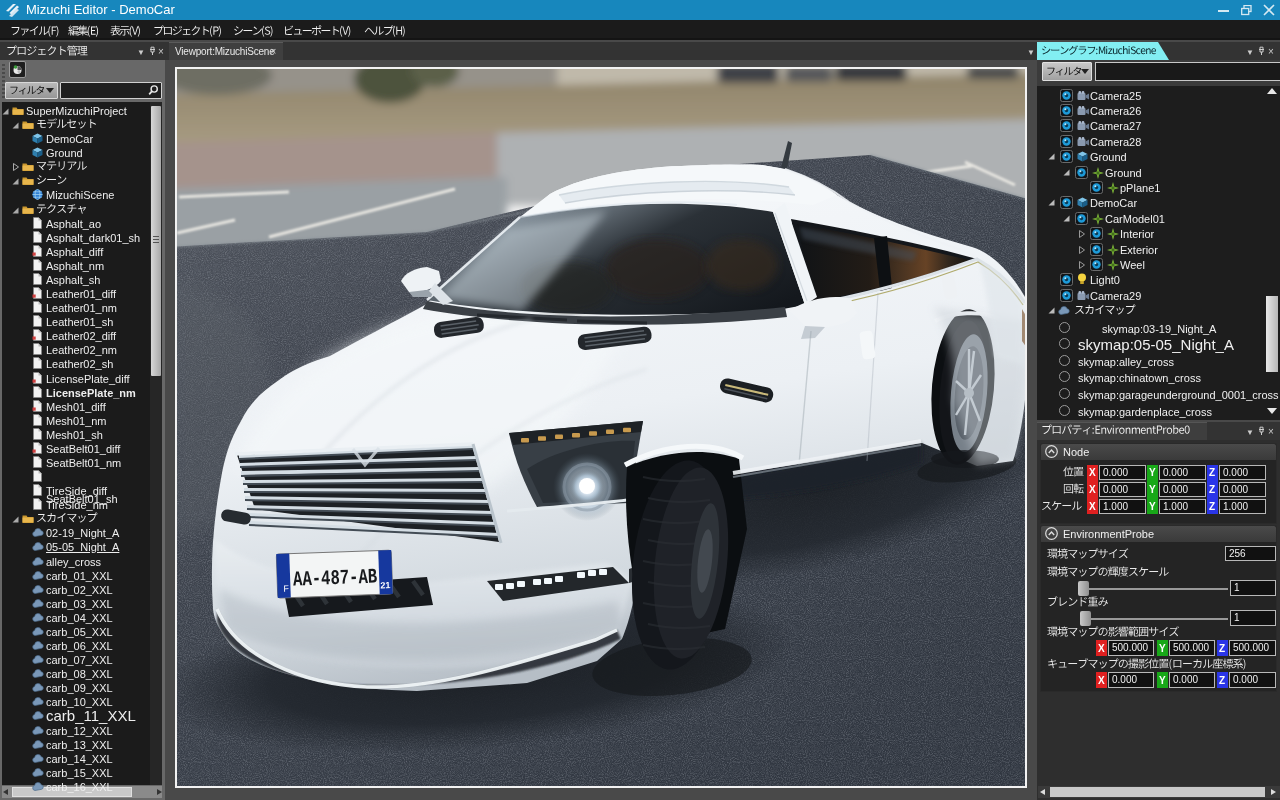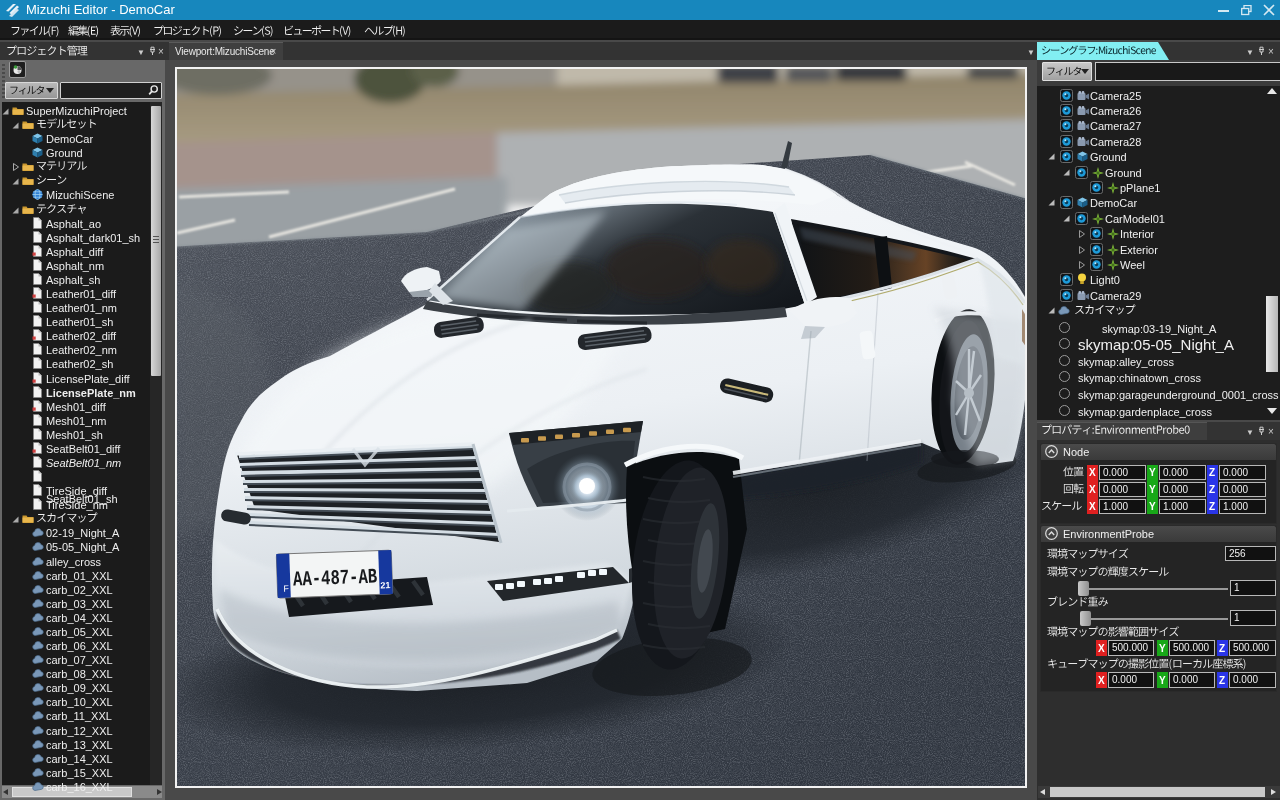--- a/index.html
+++ b/index.html
@@ -239,21 +239,21 @@
 <svg class="abs" style="left:32px;top:442px" width="11" height="12">
     <path d="M1.5 0.5 h5 l3 3 v8 h-8 z" fill="#f2f2f2" stroke="#888" stroke-width="0.6"></path>
     <path d="M6.5 0.5 l3 3 h-3 z" fill="#bbb"></path>
     <rect x="0.5" y="7.5" width="3.2" height="3.2" fill="#d04040"></rect>
   </svg>
 <div class="txt" style="left:46px;top:442px;font-size:11px;color:#eeeeee;font-weight:normal;">SeatBelt01_diff</div>
 <svg class="abs" style="left:32px;top:456px" width="11" height="12">
     <path d="M1.5 0.5 h5 l3 3 v8 h-8 z" fill="#f2f2f2" stroke="#888" stroke-width="0.6"></path>
     <path d="M6.5 0.5 l3 3 h-3 z" fill="#bbb"></path>
   </svg>
-<div class="txt" style="left:46px;top:456px;font-size:11px;color:#eeeeee;font-weight:normal;font-style:italic;">SeatBelt01_nm</div>
+<div class="txt" style="left:46px;top:456px;font-size:11px;color:#eeeeee;font-weight:normal;">SeatBelt01_nm</div>
 <svg class="abs" style="left:32px;top:470px" width="11" height="12">
     <path d="M1.5 0.5 h5 l3 3 v8 h-8 z" fill="#f2f2f2" stroke="#888" stroke-width="0.6"></path>
     <path d="M6.5 0.5 l3 3 h-3 z" fill="#bbb"></path>
   </svg>
 <div class="txt" style="left:46px;top:492px;font-size:11px;color:#eeeeee;font-weight:normal;">SeatBelt01_sh</div>
 <svg class="abs" style="left:32px;top:484px" width="11" height="12">
     <path d="M1.5 0.5 h5 l3 3 v8 h-8 z" fill="#f2f2f2" stroke="#888" stroke-width="0.6"></path>
     <path d="M6.5 0.5 l3 3 h-3 z" fill="#bbb"></path>
   </svg>
 <div class="txt" style="left:46px;top:484px;font-size:11px;color:#eeeeee;font-weight:normal;">TireSide_diff</div>
@@ -272,21 +272,21 @@
 <svg style="position:absolute;left:36px;top:512px;overflow:visible" width="62" height="15" aria-hidden="true">
     <path d="M8.8 2.3 8.2 1.9C8.1 1.9 7.8 2 7.4 2C7 2 3.6 2 3.2 2C2.8 2 2.2 1.9 2.1 1.9V2.9C2.2 2.9 2.8 2.9 3.2 2.9C3.6 2.9 7.1 2.9 7.5 2.9C7.2 3.8 6.4 5.1 5.6 5.9C4.5 7.2 2.9 8.5 1.1 9.2L1.8 9.9C3.4 9.2 4.9 8 6.1 6.7C7.2 7.7 8.4 9 9.1 10L9.9 9.3C9.2 8.4 7.8 7 6.7 6C7.5 5 8.2 3.8 8.5 2.8C8.6 2.7 8.7 2.4 8.8 2.3Z M19.5 3.3 18.9 3C18.7 3 18.5 3.1 18.2 3.1H15.6C15.6 2.7 15.6 2.3 15.6 1.9C15.7 1.7 15.7 1.3 15.7 1H14.7C14.7 1.3 14.8 1.7 14.8 1.9C14.8 2.3 14.7 2.7 14.7 3.1H12.8C12.4 3.1 11.9 3 11.5 3V3.9C11.9 3.9 12.4 3.9 12.8 3.9H14.6C14.3 6.1 13.5 7.5 12.5 8.5C12.1 8.8 11.7 9.1 11.3 9.3L12.1 10C14 8.7 15.1 7 15.5 3.9H18.6C18.6 5.1 18.4 7.8 18 8.6C17.9 8.9 17.7 9 17.4 9C16.9 9 16.3 8.9 15.7 8.8L15.9 9.8C16.4 9.8 17.1 9.8 17.6 9.8C18.2 9.8 18.6 9.6 18.8 9.2C19.3 8.1 19.4 4.9 19.5 3.8C19.5 3.7 19.5 3.5 19.5 3.3Z M21.2 5.7 21.6 6.6C23.2 6.1 24.7 5.4 25.8 4.8V8.8C25.8 9.3 25.8 9.8 25.8 10H26.8C26.8 9.8 26.8 9.3 26.8 8.8V4.2C27.9 3.5 28.9 2.6 29.7 1.7L29 1.1C28.2 2 27.1 2.9 26 3.7C24.8 4.4 23.1 5.2 21.2 5.7Z M35.4 7.9C36.1 8.6 37 9.6 37.4 10.2L38.2 9.5C37.7 9 37 8.2 36.3 7.5C38.1 6.1 39.5 4.3 40.3 3C40.4 2.9 40.5 2.8 40.6 2.7L39.9 2.1C39.7 2.2 39.5 2.2 39.2 2.2C38.1 2.2 33.2 2.2 32.6 2.2C32.2 2.2 31.8 2.2 31.5 2.1V3.1C31.7 3.1 32.2 3.1 32.6 3.1C33.3 3.1 38.1 3.1 39.1 3.1C38.5 4.1 37.3 5.7 35.7 6.9C34.9 6.2 34 5.5 33.6 5.2L32.9 5.8C33.5 6.2 34.7 7.3 35.4 7.9Z M45.8 3.3 45 3.6C45.2 4.1 45.7 5.5 45.8 6L46.7 5.7C46.5 5.2 46 3.8 45.8 3.3ZM49.8 4 48.8 3.7C48.7 5.1 48.1 6.5 47.3 7.4C46.4 8.6 45 9.4 43.7 9.8L44.5 10.5C45.7 10 47 9.2 48 7.9C48.8 6.9 49.3 5.7 49.6 4.5C49.7 4.4 49.7 4.2 49.8 4ZM43.2 3.9 42.4 4.2C42.6 4.6 43.2 6.1 43.4 6.7L44.2 6.4C44 5.8 43.5 4.4 43.2 3.9Z M59.5 1.8C59.5 1.4 59.8 1 60.2 1C60.6 1 60.9 1.4 60.9 1.8C60.9 2.2 60.6 2.5 60.2 2.5C59.8 2.5 59.5 2.2 59.5 1.8ZM58.9 1.8C58.9 1.9 59 2 59 2.1L58.7 2.1C58.1 2.1 53.8 2.1 53.1 2.1C52.8 2.1 52.3 2.1 52 2.1V3C52.3 3 52.7 3 53.1 3C53.8 3 58.1 3 58.8 3C58.6 4.1 58.1 5.6 57.3 6.6C56.4 7.8 55.2 8.7 53 9.2L53.8 10.1C55.8 9.4 57.1 8.4 58.1 7.1C59 6 59.5 4.2 59.7 3.1L59.8 2.9C59.9 3 60 3 60.2 3C60.9 3 61.4 2.5 61.4 1.8C61.4 1.1 60.9 0.5 60.2 0.5C59.5 0.5 58.9 1.1 58.9 1.8Z" fill="#eeeeee"></path>
   </svg>
 <svg class="abs" style="left:32px;top:528px" width="13" height="10">
     <path d="M3 8.5 a2.6 2.6 0 0 1 -0.4 -5.1 a3.4 3.4 0 0 1 6.6 -0.6 a2.3 2.3 0 0 1 0.4 4.5 z" fill="#7a98b8" stroke="#4a6a8a" stroke-width="0.7"></path>
   </svg>
 <div class="txt" style="left:46px;top:526px;font-size:11px;color:#eeeeee;font-weight:normal;">02-19_Night_A</div>
 <svg class="abs" style="left:32px;top:542px" width="13" height="10">
     <path d="M3 8.5 a2.6 2.6 0 0 1 -0.4 -5.1 a3.4 3.4 0 0 1 6.6 -0.6 a2.3 2.3 0 0 1 0.4 4.5 z" fill="#7a98b8" stroke="#4a6a8a" stroke-width="0.7"></path>
   </svg>
-<div class="txt" style="left:46px;top:540px;font-size:11px;color:#eeeeee;font-weight:normal;">05-05_Night_A</div>
+<div class="txt" style="left:46px;top:540px;font-size:11px;color:#eeeeee;font-weight:normal;text-decoration:underline;">05-05_Night_A</div>
 <svg class="abs" style="left:32px;top:557px" width="13" height="10">
     <path d="M3 8.5 a2.6 2.6 0 0 1 -0.4 -5.1 a3.4 3.4 0 0 1 6.6 -0.6 a2.3 2.3 0 0 1 0.4 4.5 z" fill="#7a98b8" stroke="#4a6a8a" stroke-width="0.7"></path>
   </svg>
 <div class="txt" style="left:46px;top:555px;font-size:11px;color:#eeeeee;font-weight:normal;">alley_cross</div>
 <svg class="abs" style="left:32px;top:571px" width="13" height="10">
     <path d="M3 8.5 a2.6 2.6 0 0 1 -0.4 -5.1 a3.4 3.4 0 0 1 6.6 -0.6 a2.3 2.3 0 0 1 0.4 4.5 z" fill="#7a98b8" stroke="#4a6a8a" stroke-width="0.7"></path>
   </svg>
 <div class="txt" style="left:46px;top:569px;font-size:11px;color:#eeeeee;font-weight:normal;">carb_01_XXL</div>
 <svg class="abs" style="left:32px;top:585px" width="13" height="10">
     <path d="M3 8.5 a2.6 2.6 0 0 1 -0.4 -5.1 a3.4 3.4 0 0 1 6.6 -0.6 a2.3 2.3 0 0 1 0.4 4.5 z" fill="#7a98b8" stroke="#4a6a8a" stroke-width="0.7"></path>
@@ -320,21 +320,21 @@
     <path d="M3 8.5 a2.6 2.6 0 0 1 -0.4 -5.1 a3.4 3.4 0 0 1 6.6 -0.6 a2.3 2.3 0 0 1 0.4 4.5 z" fill="#7a98b8" stroke="#4a6a8a" stroke-width="0.7"></path>
   </svg>
 <div class="txt" style="left:46px;top:681px;font-size:11px;color:#eeeeee;font-weight:normal;">carb_09_XXL</div>
 <svg class="abs" style="left:32px;top:697px" width="13" height="10">
     <path d="M3 8.5 a2.6 2.6 0 0 1 -0.4 -5.1 a3.4 3.4 0 0 1 6.6 -0.6 a2.3 2.3 0 0 1 0.4 4.5 z" fill="#7a98b8" stroke="#4a6a8a" stroke-width="0.7"></path>
   </svg>
 <div class="txt" style="left:46px;top:695px;font-size:11px;color:#eeeeee;font-weight:normal;">carb_10_XXL</div>
 <svg class="abs" style="left:32px;top:711px" width="13" height="10">
     <path d="M3 8.5 a2.6 2.6 0 0 1 -0.4 -5.1 a3.4 3.4 0 0 1 6.6 -0.6 a2.3 2.3 0 0 1 0.4 4.5 z" fill="#7a98b8" stroke="#4a6a8a" stroke-width="0.7"></path>
   </svg>
-<div class="txt" style="left:46px;top:709px;font-size:11px;color:#eeeeee;font-weight:normal;">carb_11_XXL</div>
+<div class="txt" style="left:46px;top:709px;font-size:15px;color:#eeeeee;font-weight:normal;">carb_11_XXL</div>
 <svg class="abs" style="left:32px;top:726px" width="13" height="10">
     <path d="M3 8.5 a2.6 2.6 0 0 1 -0.4 -5.1 a3.4 3.4 0 0 1 6.6 -0.6 a2.3 2.3 0 0 1 0.4 4.5 z" fill="#7a98b8" stroke="#4a6a8a" stroke-width="0.7"></path>
   </svg>
 <div class="txt" style="left:46px;top:724px;font-size:11px;color:#eeeeee;font-weight:normal;">carb_12_XXL</div>
 <svg class="abs" style="left:32px;top:740px" width="13" height="10">
     <path d="M3 8.5 a2.6 2.6 0 0 1 -0.4 -5.1 a3.4 3.4 0 0 1 6.6 -0.6 a2.3 2.3 0 0 1 0.4 4.5 z" fill="#7a98b8" stroke="#4a6a8a" stroke-width="0.7"></path>
   </svg>
 <div class="txt" style="left:46px;top:738px;font-size:11px;color:#eeeeee;font-weight:normal;">carb_13_XXL</div>
 <svg class="abs" style="left:32px;top:754px" width="13" height="10">
     <path d="M3 8.5 a2.6 2.6 0 0 1 -0.4 -5.1 a3.4 3.4 0 0 1 6.6 -0.6 a2.3 2.3 0 0 1 0.4 4.5 z" fill="#7a98b8" stroke="#4a6a8a" stroke-width="0.7"></path>

